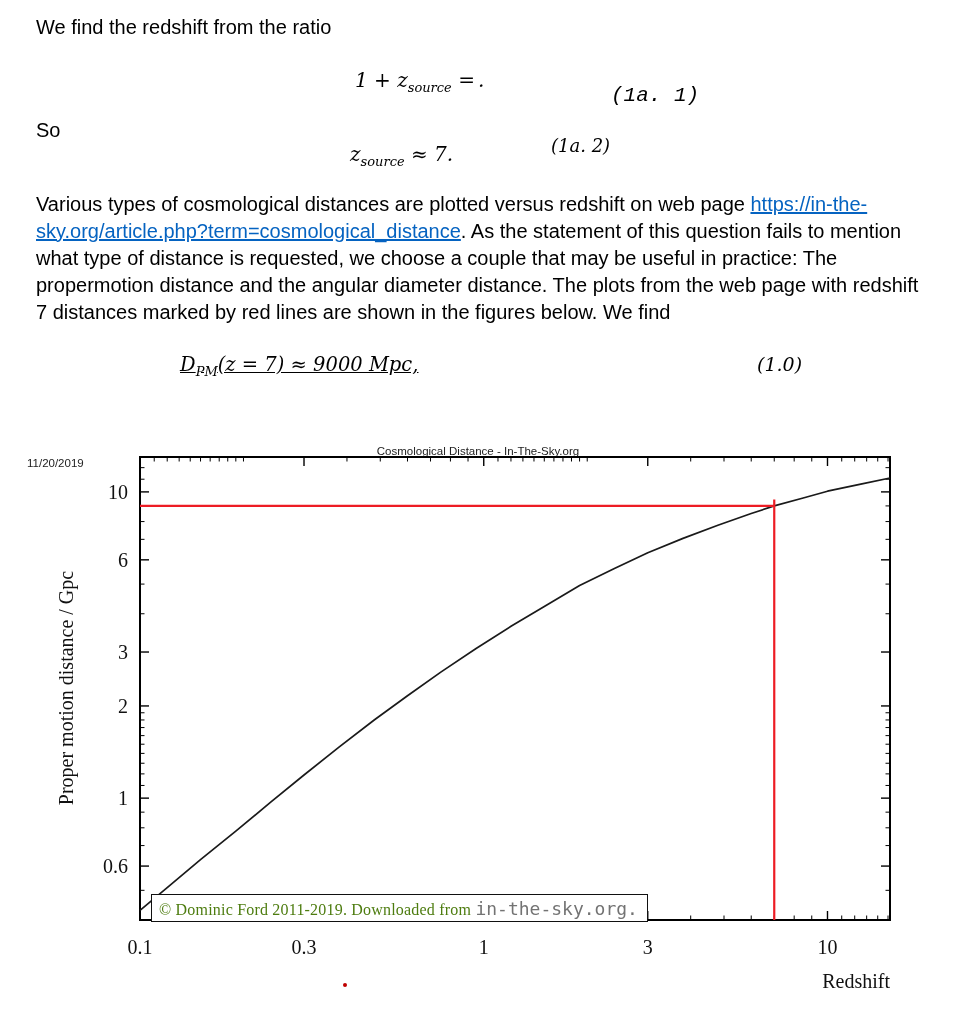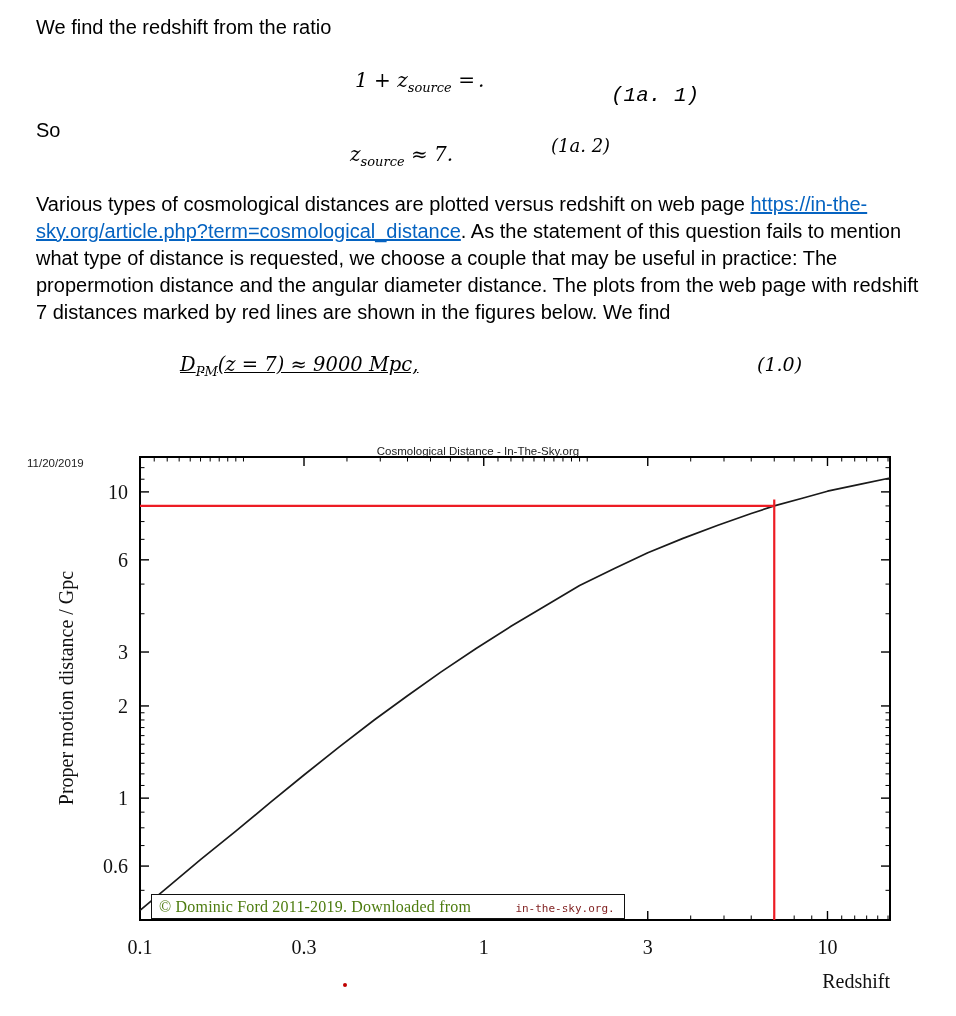--- a/index.html
+++ b/index.html
@@ -18,21 +18,21 @@
   .eq-abs{position:absolute;white-space:nowrap;}
   .fig-meta{position:absolute;font-size:11.5px;color:#222;font-family:"Liberation Sans",sans-serif;}
   .fig-title{left:0;width:100%;text-align:center;margin-top:16px;}
   .ylabel{position:absolute;left:66px;top:688px;transform:translate(-50%,-50%) rotate(-90deg);
           white-space:nowrap;font-family:"Liberation Serif","DejaVu Serif",serif;font-size:20px;color:#111;}
   .xlabel{position:absolute;left:140px;top:970px;width:750px;text-align:right;
           font-family:"Liberation Serif","DejaVu Serif",serif;font-size:20px;color:#111;}
   .credit{position:absolute;left:151px;top:894px;background:#fff;border:1.2px solid #111;
           padding:3px 9px 2px 7px;white-space:nowrap;}
   .credit-serif{font-family:"Liberation Serif","DejaVu Serif",serif;font-size:16px;letter-spacing:0.2px;color:#4d7c0f;}
-  .credit-mono{font-family:"DejaVu Sans Mono","Liberation Mono",monospace;font-size:11px;color:#7f1d1d;margin-left:40px;}
+  .credit-mono{font-family:"DejaVu Sans Mono","Liberation Mono",monospace;font-size:18px;color:#737373;}
   .red-dot{position:absolute;left:343px;top:983px;width:4px;height:4px;border-radius:50%;background:#c00000;}
   #plot-svg{position:absolute;left:0;top:425px;width:956px;height:591px;}
 </style>
 </head>
 <body>
 
 <div class="page">
 
   <p class="doc-text" style="left:36px;top:14px;">We find the redshift from the ratio</p>
 

